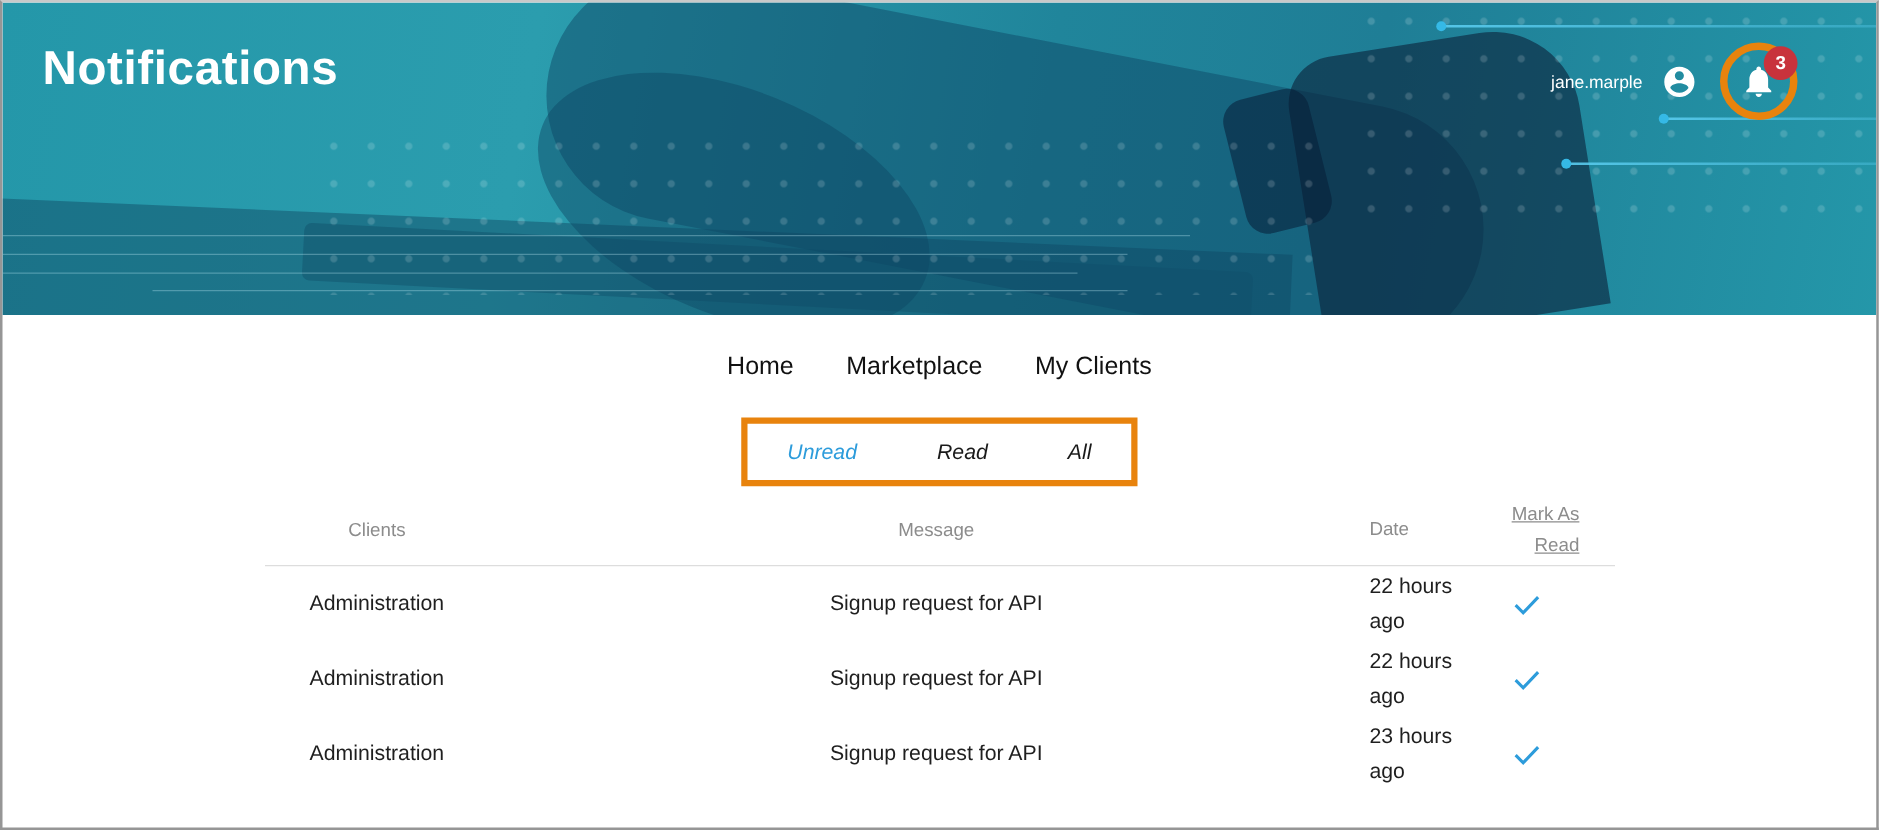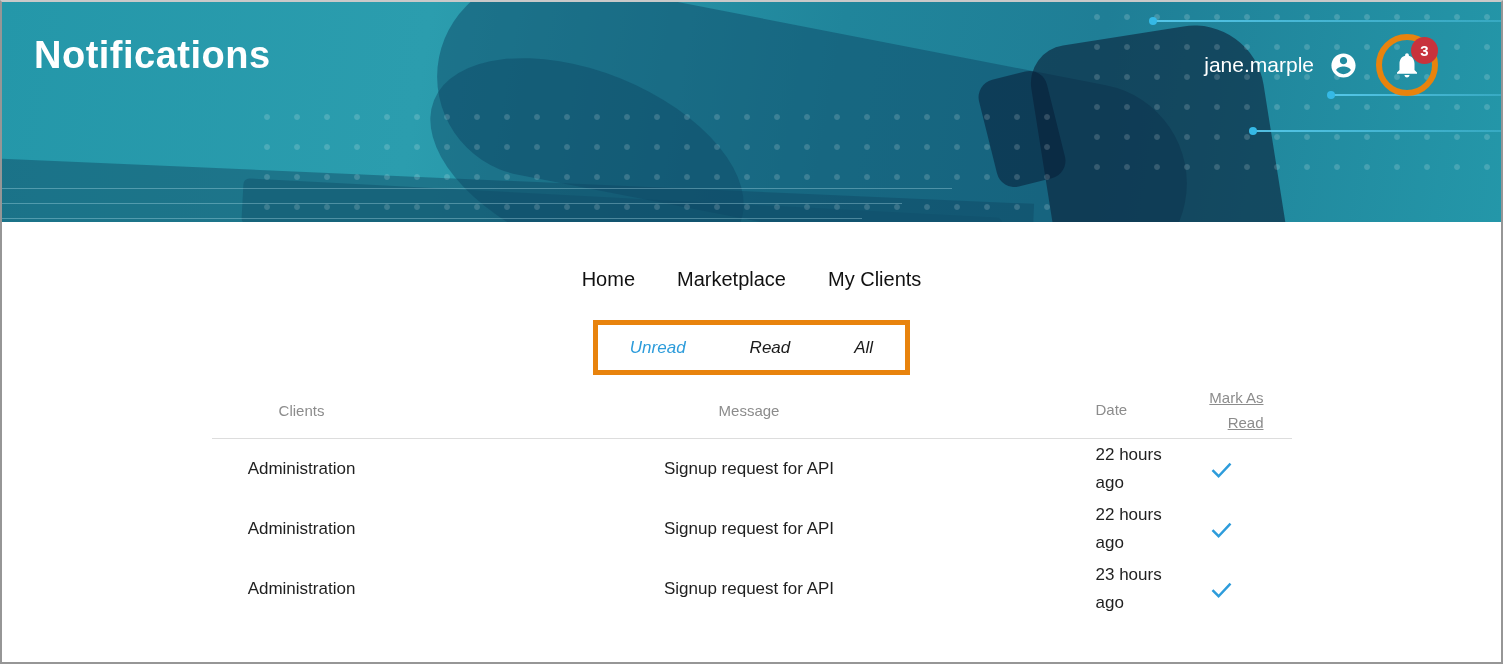--- a/index.html
+++ b/index.html
@@ -17,21 +17,21 @@
   .screen{
     width:1503px;height:664px;position:relative;overflow:hidden;background:#fff;
     border-left:2px solid var(--border_gray);
     border-right:2px solid var(--border_gray);
     border-bottom:2px solid var(--border_gray);
     border-top:2px solid #C9C9C9;
   }
 
   
   .hero{
-    position:relative;height:220px;width:100%;overflow:hidden;
+    position:relative;height:250px;width:100%;overflow:hidden;
     background:linear-gradient(100deg,#2497A9 0%,#2B9DAE 28%,#20859B 55%,#1F7E96 72%,#2497A9 100%);
   }
   .hero .ph{position:absolute;pointer-events:none;}
   .ph-arm{left:430px;top:28px;width:760px;height:200px;background:rgba(14,74,104,.50);
     border-radius:110px;transform:rotate(11deg);}
   .ph-hand{left:420px;top:70px;width:330px;height:180px;background:rgba(13,70,100,.45);
     border-radius:50%;transform:rotate(22deg);}
   .ph-sleeve{left:1040px;top:30px;width:230px;height:230px;background:rgba(11,35,60,.62);
     border-radius:38px 70px 0 0;transform:rotate(-9deg);}
   .ph-watch{left:985px;top:72px;width:70px;height:110px;background:rgba(8,30,54,.55);
@@ -55,42 +55,42 @@
   .fl3{left:0;top:216px;width:860px;}
   .fl4{left:120px;top:230px;width:780px;}
 
   .page-title{
     position:absolute;left:32px;top:32px;color:#fff;font-size:38px;font-weight:600;
     letter-spacing:.5px;z-index:5;
   }
   .header-right{
     position:absolute;right:33px;top:0;height:126px;display:flex;align-items:center;z-index:5;
   }
-  .username{color:#fff;font-size:21px;margin-right:15px;text-align:right;}
+  .username{color:#fff;font-size:14px;margin-right:15px;text-align:right;}
   .account-icon{width:29px;height:29px;display:block;margin-right:34px;cursor:pointer;}
   .bell-wrap{position:relative;width:30px;height:30px;margin-right:46px;cursor:pointer;}
   .bell-icon{width:30px;height:30px;display:block;}
   .badge{
     position:absolute;top:-13px;right:-16px;width:27px;height:27px;border-radius:50%;
     background:var(--badge_red);color:#fff;font-size:15px;font-weight:bold;
     display:flex;align-items:center;justify-content:center;
   }
   .annotation-circle{
     position:absolute;left:50%;top:50%;width:62px;height:62px;border-radius:50%;
     border:6px solid var(--annotation_orange);transform:translate(-50%,-50%);
     pointer-events:none;
   }
   .logout-btn{
     background:#fff;color:var(--accent_blue);font-size:20px;font-family:inherit;
     border:none;border-radius:5px;padding:11px 21px;cursor:pointer;
     box-shadow:0 2px 6px rgba(0,0,0,.28);
   }
 
   
-  .main{padding-top:44px;}
+  .main{padding-top:28px;}
   .nav{display:flex;justify-content:center;gap:42px;}
   .nav a{font-size:20px;color:#111;text-decoration:none;line-height:26px;cursor:pointer;}
 
   .tabs-outer{display:flex;justify-content:center;margin-top:28px;}
   .tabs-box{
     border:5px solid var(--annotation_orange);
     padding:12px 24px;display:flex;gap:48px;align-items:center;background:#fff;font-style:italic;
   }
   .tab{font-size:17px;color:#1a1a1a;line-height:21px;cursor:pointer;padding:0 8px;}
   .tab.active{color:var(--accent_blue);}

